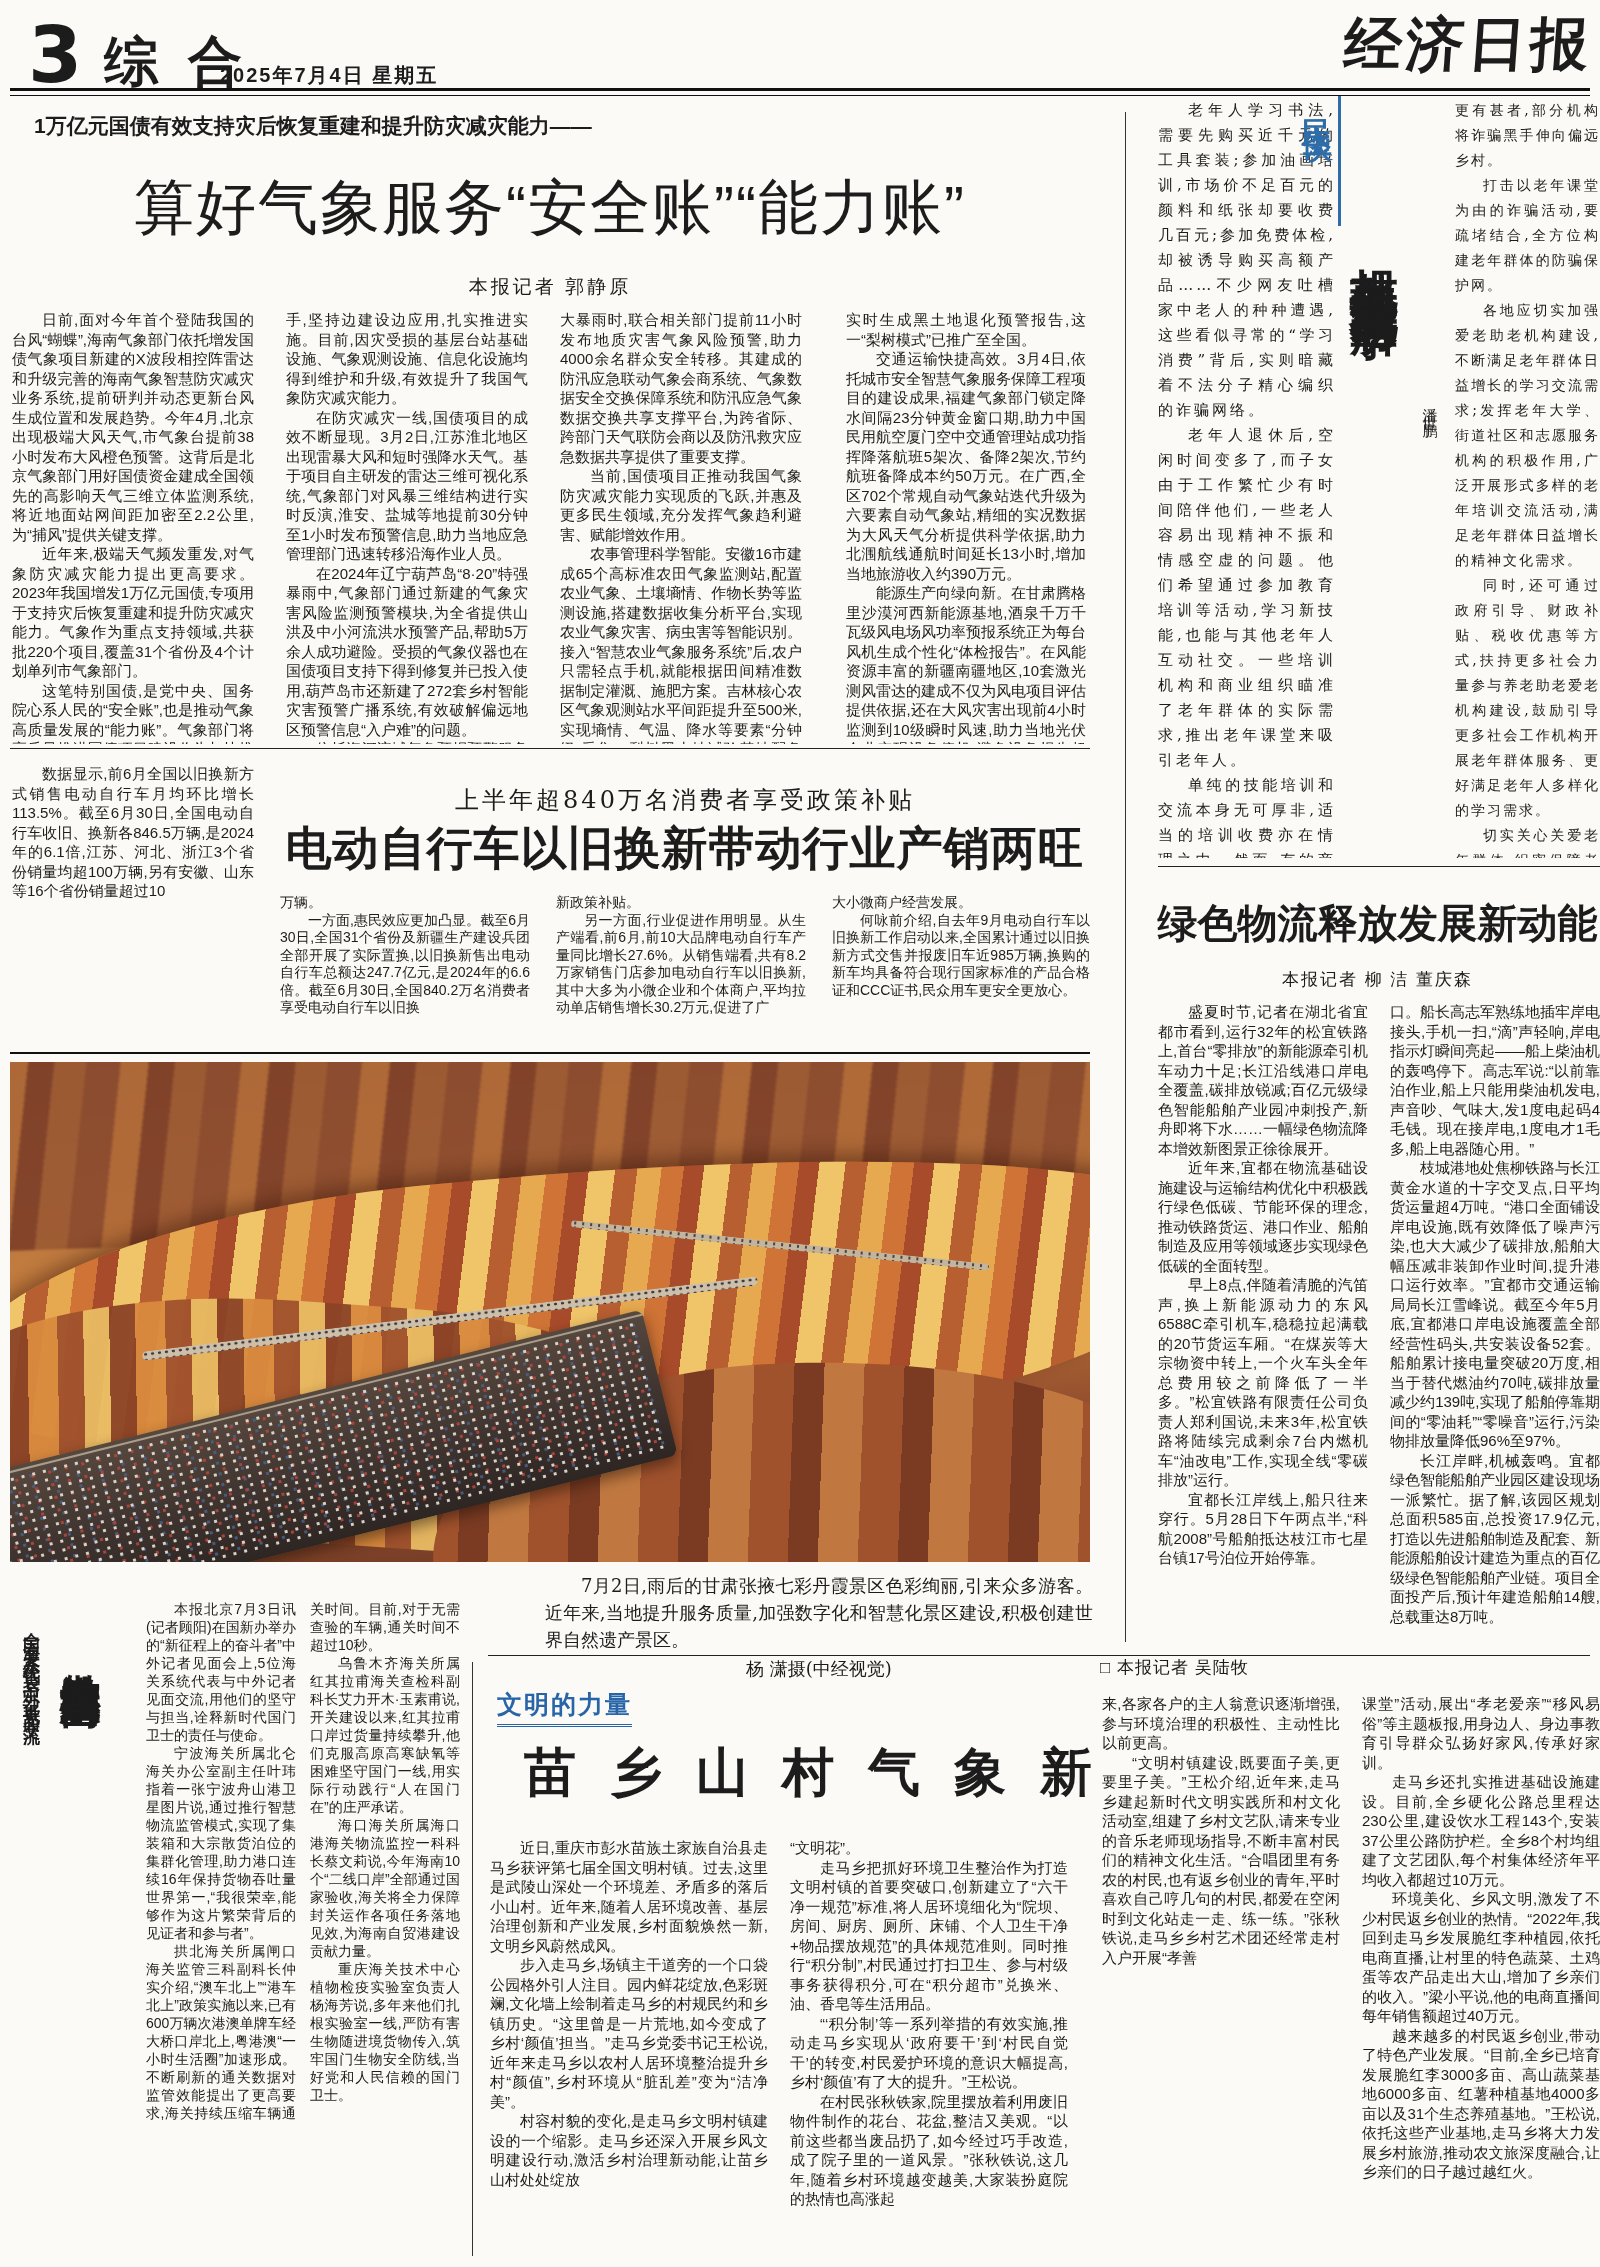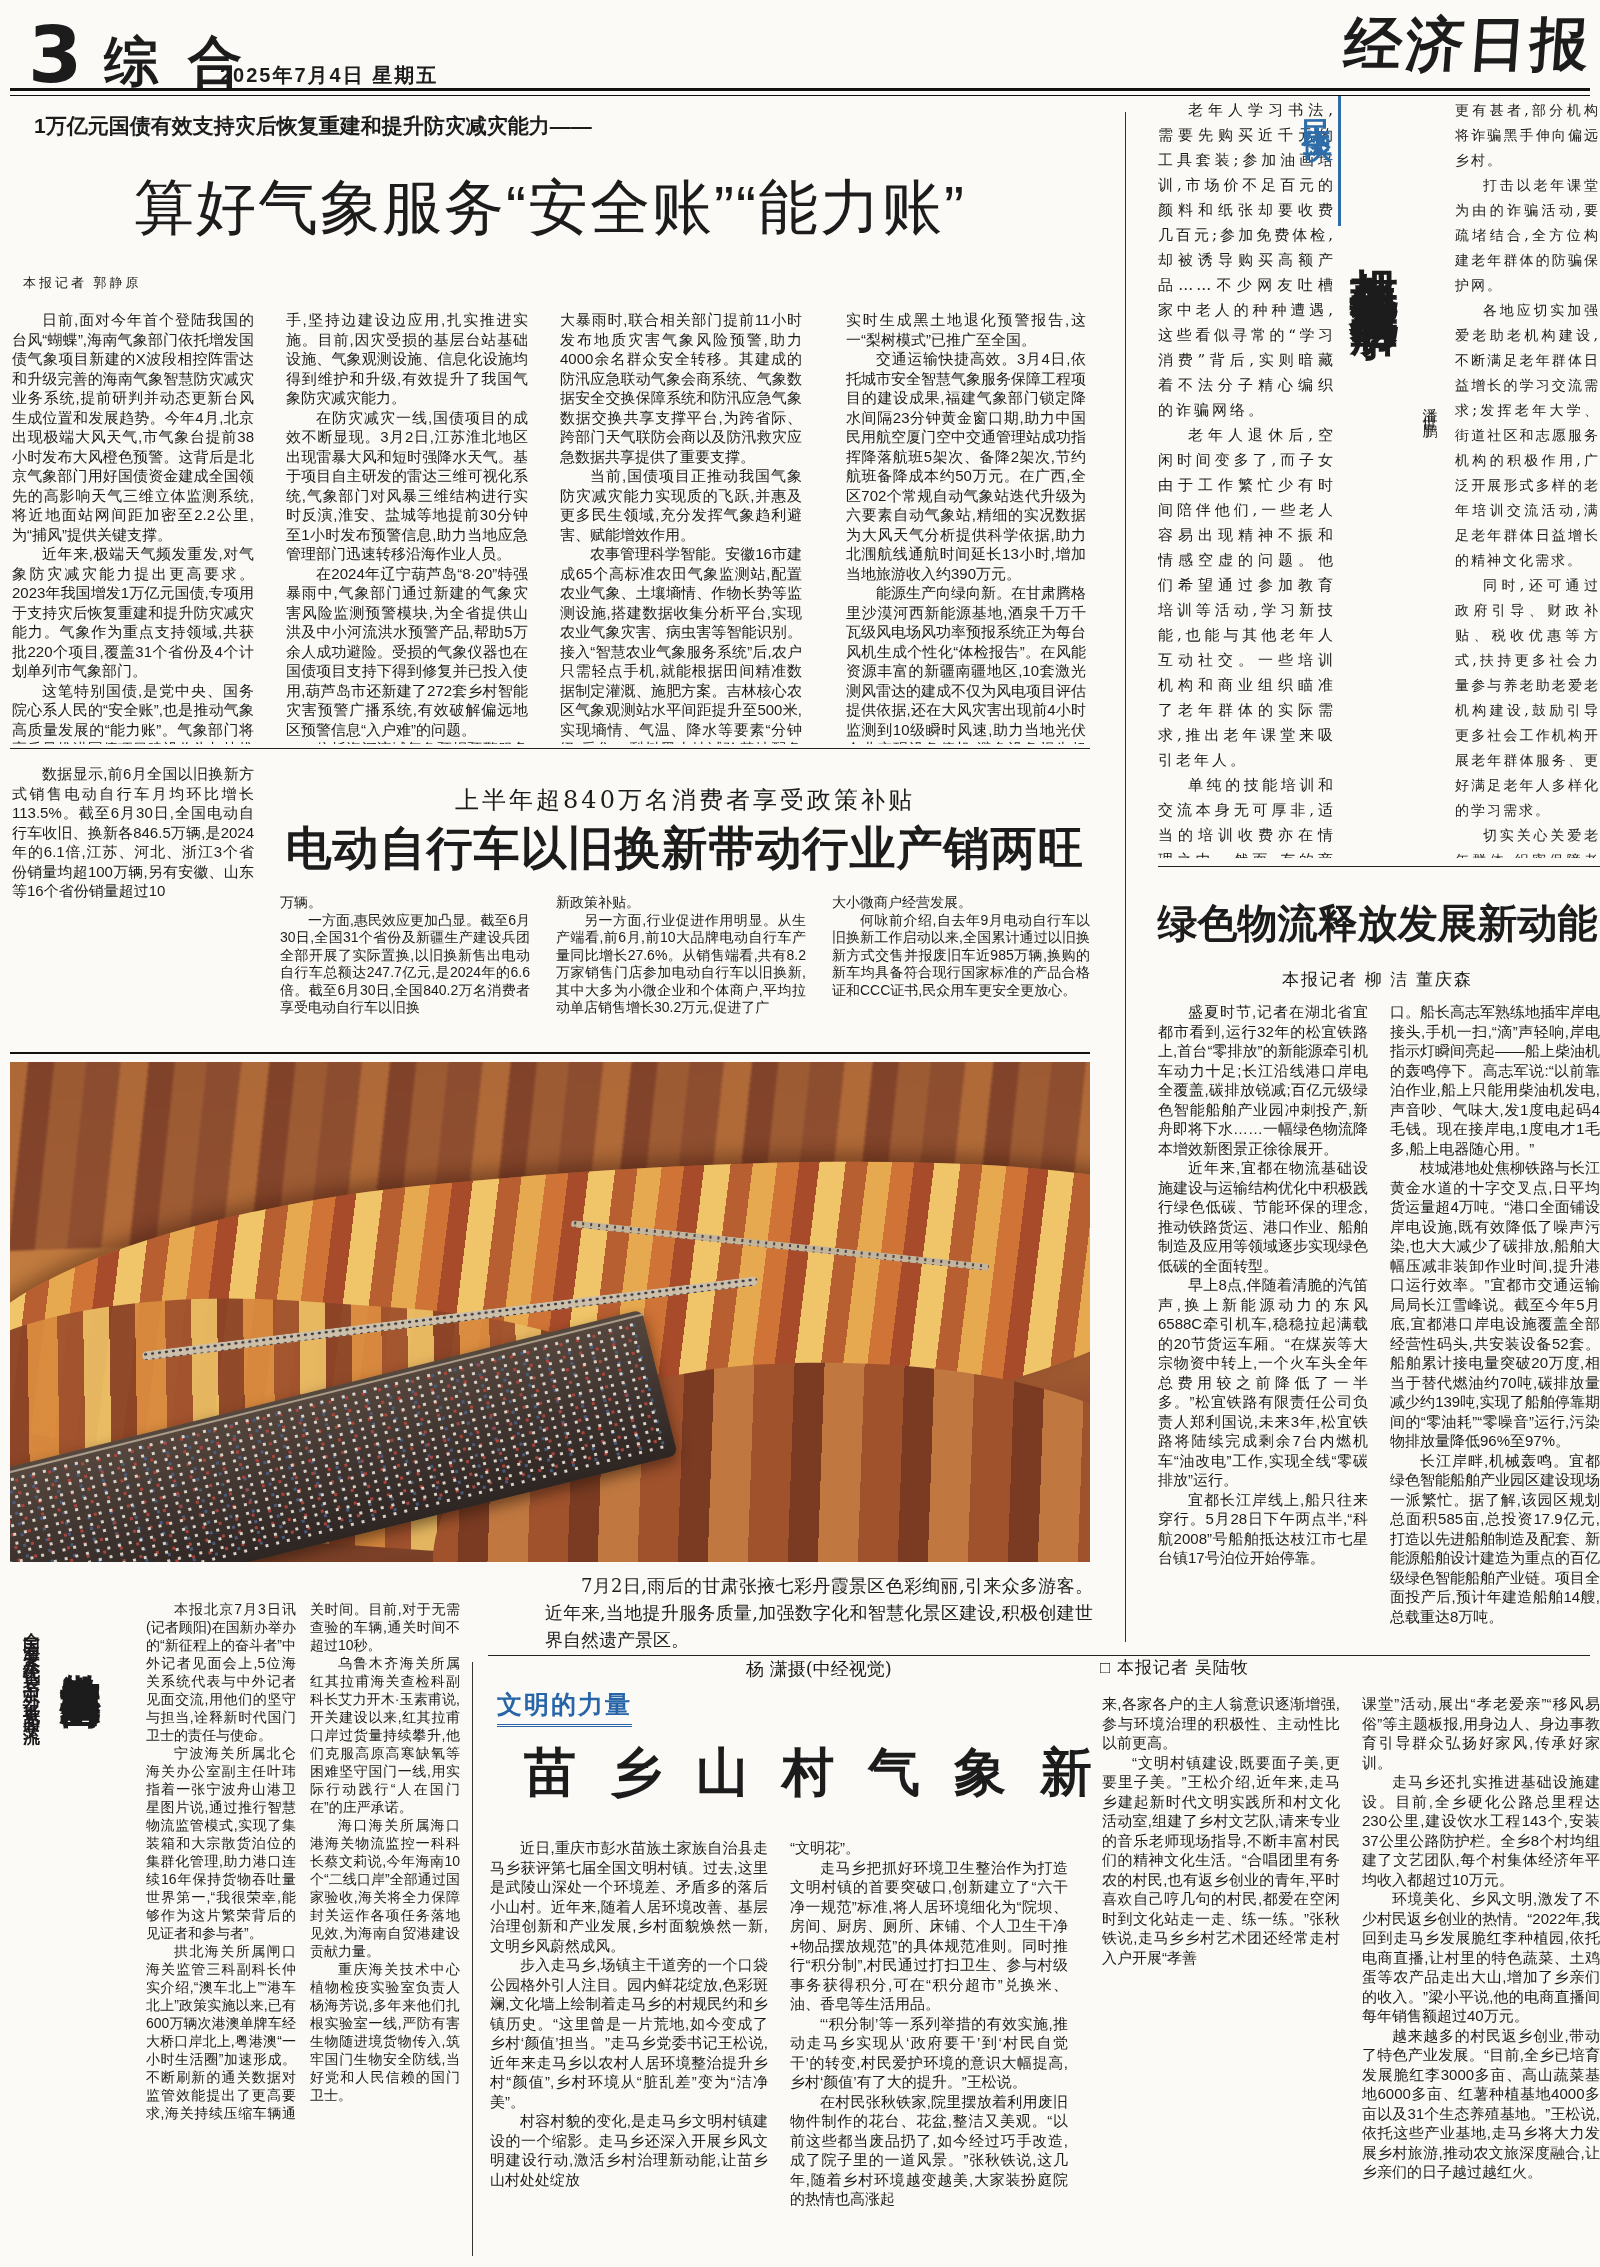--- a/index.html
+++ b/index.html
@@ -9,21 +9,21 @@
   
   #page-no{left:28px;top:10px;font-size:78px;font-weight:bold;font-family:"DejaVu Sans",sans-serif;}
   #section-name{left:104px;top:26px;font-size:54px;font-weight:bold;letter-spacing:30px;}
   #date-line{left:220px;top:62px;font-size:20px;font-weight:600;letter-spacing:2px;}
   #masthead{left:1330px;top:6px;width:262px;font-size:58px;font-weight:bold;
             font-family:"DejaVu Serif",serif;transform:skewX(-4deg);letter-spacing:4px;text-align:right;}
   #head-rule{left:10px;top:88px;width:1580px;height:4px;border-top:3px solid #111;border-bottom:1px solid #111;}
   
   #lead-kicker{left:12px;top:112px;font-size:21px;font-weight:bold;margin-left:22px;}
   #lead-headline{left:10px;top:168px;width:1080px;text-align:center;font-size:60px;font-weight:normal;letter-spacing:2px;}
-  #lead-byline{left:23px;top:274px;width:1080px;font-size:13px;letter-spacing:3px;}
+  #lead-byline{left:10px;top:274px;width:1080px;text-align:center;font-size:19px;letter-spacing:3px;}
   .bodycol{font-size:15px;line-height:19.5px;text-align:justify;overflow:hidden;}
   #lead-c1{left:12px;top:310px;width:242px;height:434px;}
   #lead-c2{left:286px;top:310px;width:242px;height:434px;}
   #lead-c3{left:560px;top:310px;width:242px;height:434px;}
   #lead-c4{left:846px;top:310px;width:240px;height:434px;}
   .p{margin:0;text-indent:2em;}
   .ni{text-indent:0;}
   #rule-ebike-top{left:10px;top:748px;width:1080px;height:1px;background:#222;}
   
   #ebike-intro{left:12px;top:764px;width:242px;height:280px;}

